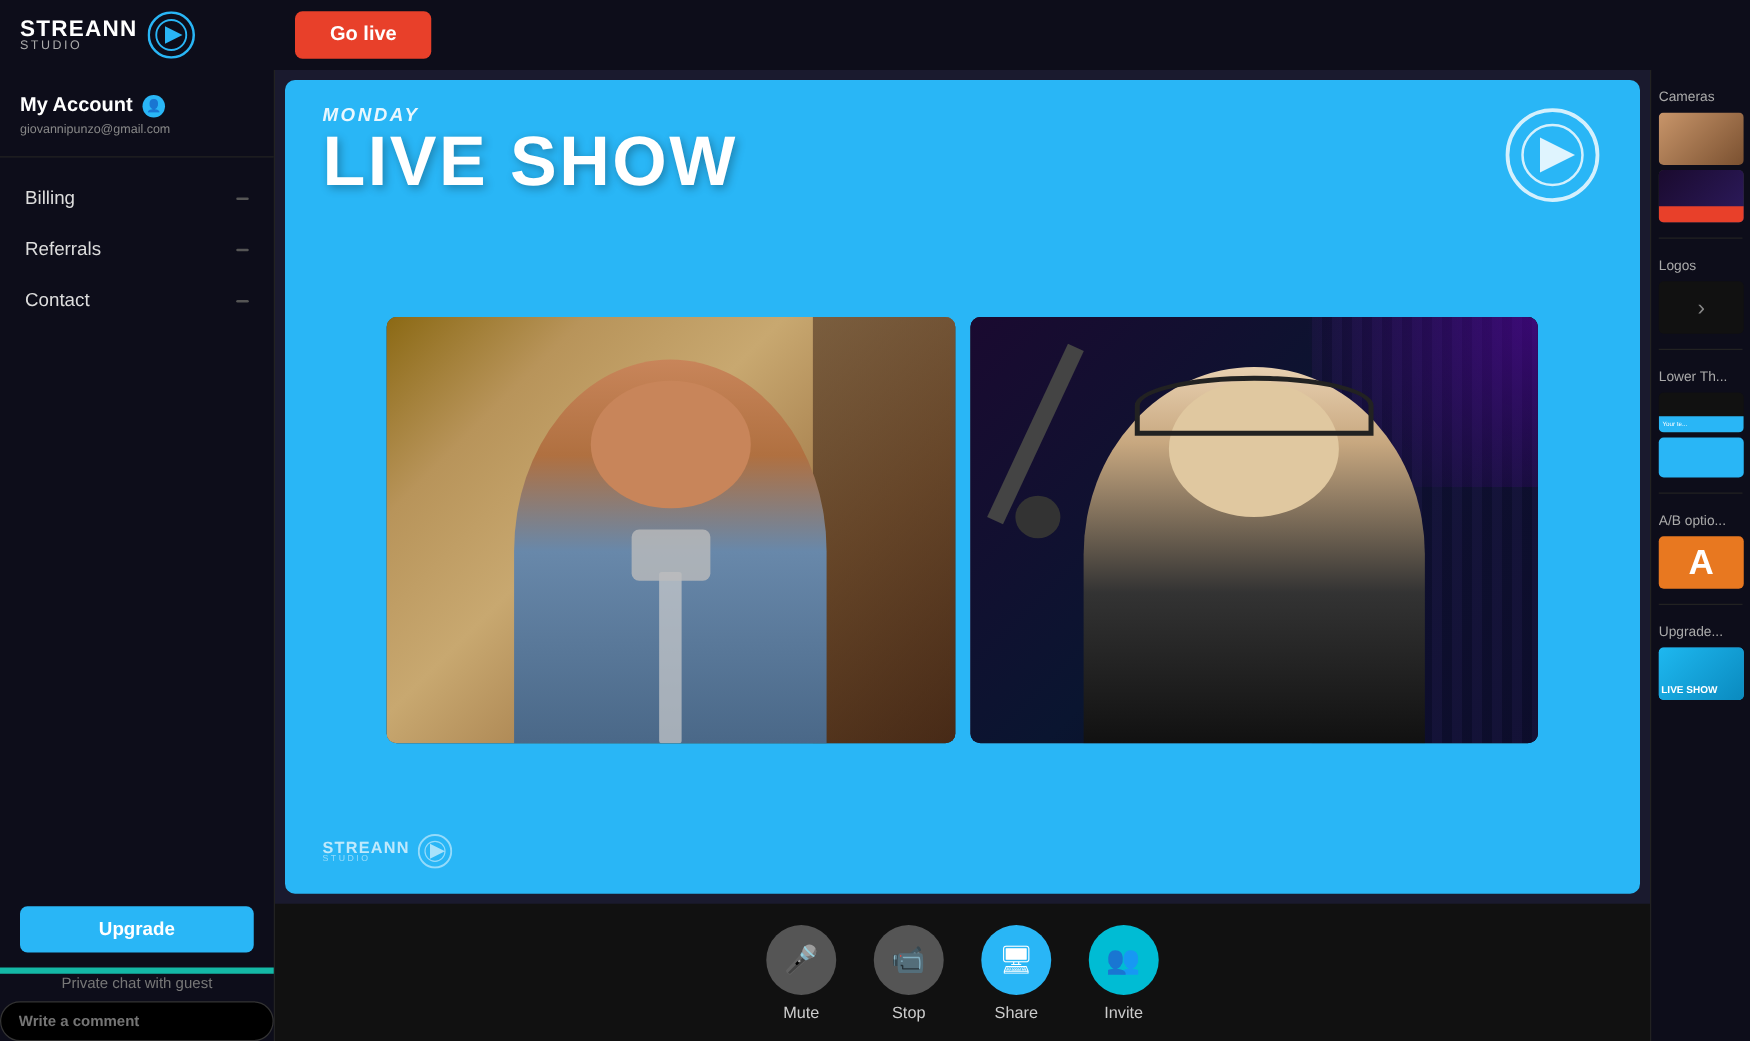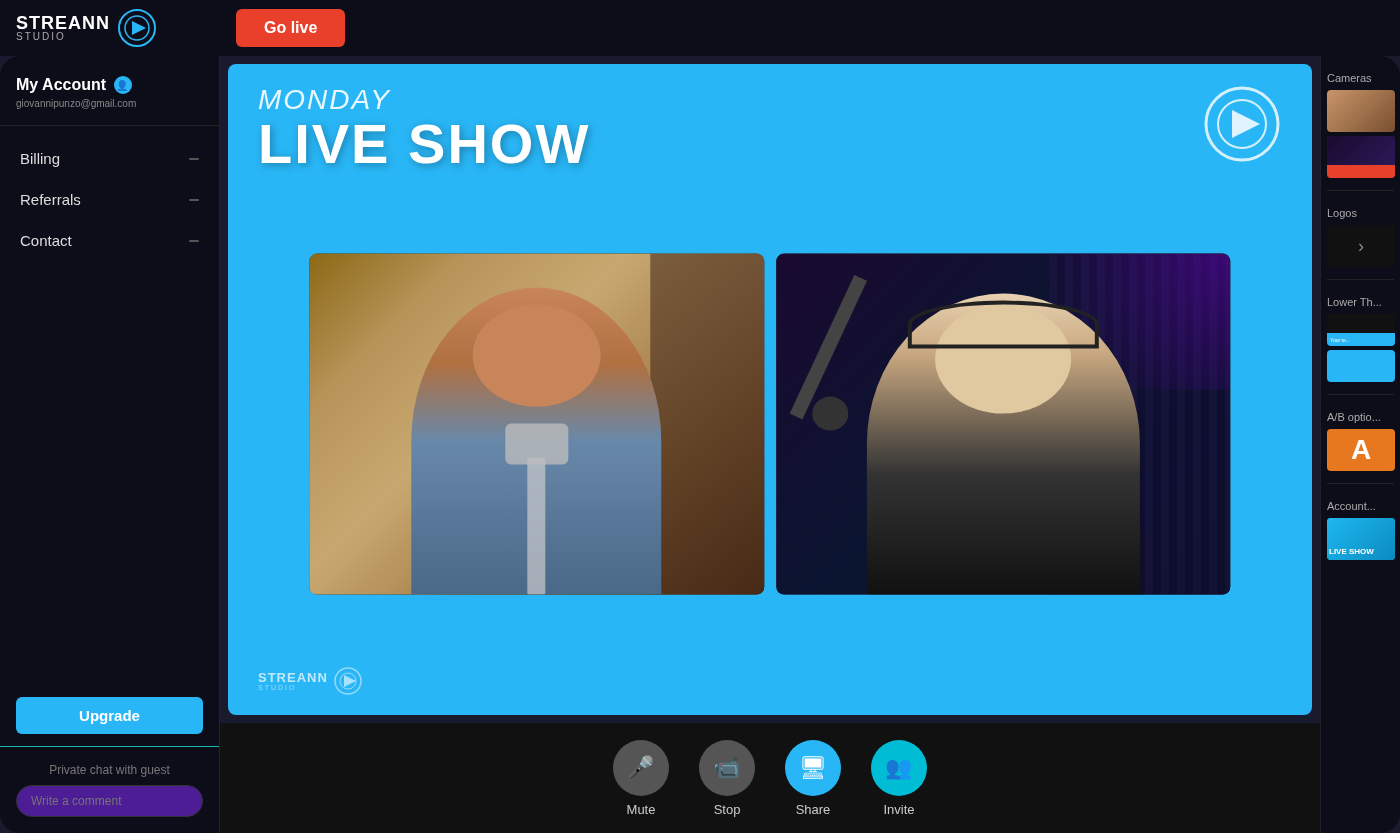--- a/index.html
+++ b/index.html
@@ -58,21 +58,20 @@
       font-size: 16px;
       font-weight: 700;
       cursor: pointer;
     }
 
     
     .main-layout {
       display: flex;
       flex: 1;
       overflow: hidden;
-      border-radius: 20px;
     }
 
     
     .sidebar {
       width: 220px;
       background: #0d0d1a;
       display: flex;
       flex-direction: column;
       padding: 0;
       flex-shrink: 0;
@@ -146,39 +145,39 @@
     }
     .logout-section {
       padding: 12px 20px 16px;
     }
     .logout-item {
       font-size: 15px;
       color: #ddd;
       cursor: pointer;
     }
     .private-chat-section {
-      padding: 16px;
-      border-top: 1px solid #14b8a6;
+      border-top: 5px solid #14b8a6;
       margin-top: auto;
     }
     .private-chat-label {
       font-size: 12px;
       color: #777;
       margin-bottom: 8px;
       text-align: center;
     }
     .comment-input {
       width: 100%;
-      background: #4c1d95;
+      background: #000000;
       border: 1px solid #333;
       border-radius: 20px;
       padding: 8px 14px;
       color: #888;
       font-size: 12px;
       outline: none;
+      font-weight: bold;
     }
 
     
     .center-content {
       flex: 1;
       display: flex;
       flex-direction: column;
       background: #1a1a2e;
       overflow: hidden;
     }
@@ -192,23 +191,23 @@
       border-radius: 8px;
       overflow: hidden;
     }
     .stage-header {
       position: absolute;
       top: 20px;
       left: 30px;
       z-index: 2;
     }
     .stage-day {
-      font-size: 28px;
+      font-size: 15px;
       font-style: italic;
-      font-weight: 400;
+      font-weight: 700;
       color: #fff;
       opacity: 0.9;
       letter-spacing: 2px;
     }
     .stage-title {
       font-size: 56px;
       font-weight: 900;
       color: #fff;
       letter-spacing: 2px;
       line-height: 1;
@@ -614,20 +613,20 @@
     <div class="thumb-lower-third" style="background:#29b6f6;margin-bottom:4px;">
     </div>
     <div class="panel-divider"></div>
 
     <div class="panel-section-label">A/B optio...</div>
     <div class="thumb-ab">
       <span>A</span>
     </div>
     <div class="panel-divider"></div>
 
-    <div class="panel-section-label">Account...</div>
+    <div class="panel-section-label">Upgrade...</div>
     <div class="thumb-bg">
       <div style="position:absolute;inset:0;background:linear-gradient(135deg,#1eb8f0 0%,#0a8abf 100%);"></div>
       <span class="thumb-bg-text">LIVE SHOW</span>
     </div>
   </div>
 
 </div>
 
 </body></html>

